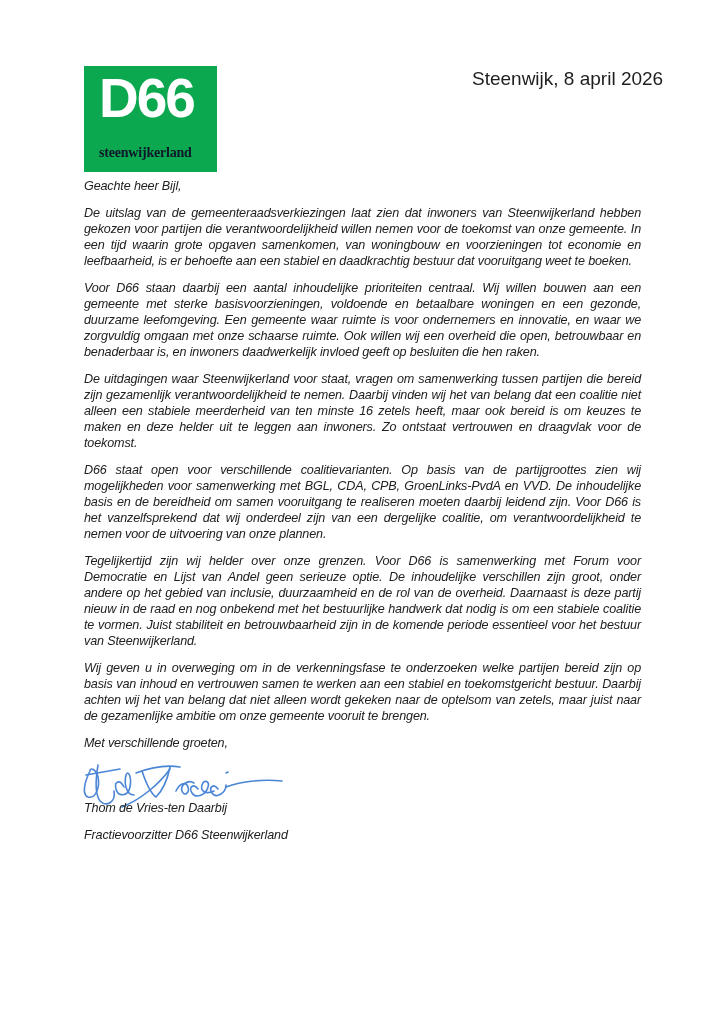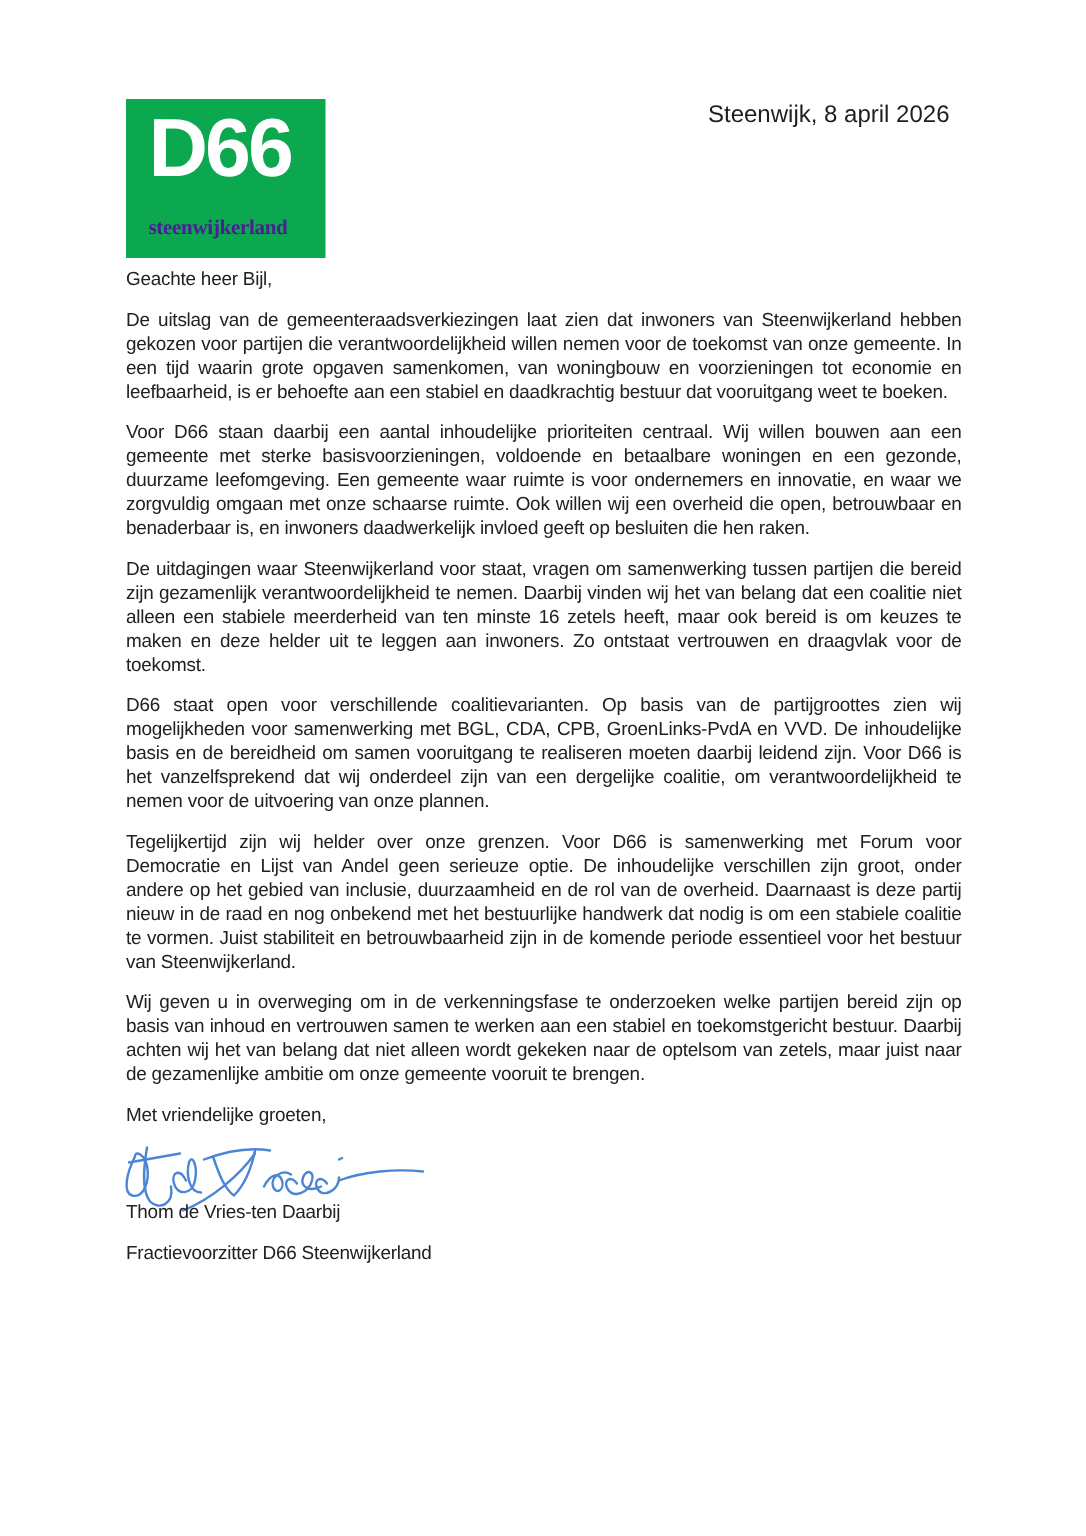--- a/index.html
+++ b/index.html
@@ -33,48 +33,49 @@
     line-height: 1.1;
   }
   .logo-subtitle {
     position: absolute;
     left: 15px;
     bottom: 11px;
     font-family: "Liberation Serif", serif;
     font-weight: bold;
     font-size: 14px;
     letter-spacing: -0.2px;
-    color: #4c1d95;
+    color: #0f172a;
     white-space: nowrap;
   }
 
   
   .date-line {
     position: absolute;
     left: 472px;
     top: 68px;
-    font-size: 16px;
+    font-size: 19px;
     color: #1e1e1e;
     white-space: nowrap;
   }
 
   
   .letter-body {
     position: absolute;
     left: 84px;
     top: 178px;
     width: 557px;
     font-size: 12.6px;
     line-height: 16px;
     letter-spacing: -0.15px;
     color: #212121;
   }
   .letter-body p {
     margin: 0 0 11px 0;
     text-align: justify;
+    font-style: italic;
   }
   .letter-body p.salutation,
   .letter-body p.closing,
   .letter-body p.short-line {
     text-align: left;
   }
   .signature-svg {
     display: block;
     margin: -5px 0 -9px -8px;
     width: 212px;
@@ -98,21 +99,21 @@
   <div class="letter-body">
     <p class="salutation">Geachte heer Bijl,</p>
 
     <p>De uitslag van de gemeenteraadsverkiezingen laat zien dat inwoners van Steenwijkerland hebben gekozen voor partijen die verantwoordelijkheid willen nemen voor de toekomst van onze gemeente. In een tijd waarin grote opgaven samenkomen, van woningbouw en voorzieningen tot economie en leefbaarheid, is er behoefte aan een stabiel en daadkrachtig bestuur dat vooruitgang weet te boeken.</p>
     <p>Voor D66 staan daarbij een aantal inhoudelijke prioriteiten centraal. Wij willen bouwen aan een gemeente met sterke basisvoorzieningen, voldoende en betaalbare woningen en een gezonde, duurzame leefomgeving. Een gemeente waar ruimte is voor ondernemers en innovatie, en waar we zorgvuldig omgaan met onze schaarse ruimte. Ook willen wij een overheid die open, betrouwbaar en benaderbaar is, en inwoners daadwerkelijk invloed geeft op besluiten die hen raken.</p>
     <p>De uitdagingen waar Steenwijkerland voor staat, vragen om samenwerking tussen partijen die bereid zijn gezamenlijk verantwoordelijkheid te nemen. Daarbij vinden wij het van belang dat een coalitie niet alleen een stabiele meerderheid van ten minste 16 zetels heeft, maar ook bereid is om keuzes te maken en deze helder uit te leggen aan inwoners. Zo ontstaat vertrouwen en draagvlak voor de toekomst.</p>
     <p>D66 staat open voor verschillende coalitievarianten. Op basis van de partijgroottes zien wij mogelijkheden voor samenwerking met BGL, CDA, CPB, GroenLinks-PvdA en VVD. De inhoudelijke basis en de bereidheid om samen vooruitgang te realiseren moeten daarbij leidend zijn. Voor D66 is het vanzelfsprekend dat wij onderdeel zijn van een dergelijke coalitie, om verantwoordelijkheid te nemen voor de uitvoering van onze plannen.</p>
     <p>Tegelijkertijd zijn wij helder over onze grenzen. Voor D66 is samenwerking met Forum voor Democratie en Lijst van Andel geen serieuze optie. De inhoudelijke verschillen zijn groot, onder andere op het gebied van inclusie, duurzaamheid en de rol van de overheid. Daarnaast is deze partij nieuw in de raad en nog onbekend met het bestuurlijke handwerk dat nodig is om een stabiele coalitie te vormen. Juist stabiliteit en betrouwbaarheid zijn in de komende periode essentieel voor het bestuur van Steenwijkerland.</p>
     <p>Wij geven u in overweging om in de verkenningsfase te onderzoeken welke partijen bereid zijn op basis van inhoud en vertrouwen samen te werken aan een stabiel en toekomstgericht bestuur. Daarbij achten wij het van belang dat niet alleen wordt gekeken naar de optelsom van zetels, maar juist naar de gezamenlijke ambitie om onze gemeente vooruit te brengen.</p>
 
-    <p class="closing">Met vriendelijke groeten,</p>
+    <p class="closing">Met verschillende groeten,</p>
 
     <svg class="signature-svg" viewBox="0 0 212 52" xmlns="http://www.w3.org/2000/svg">
       <g fill="none" stroke="#4A85D6" stroke-width="1.6" stroke-linecap="round">
 
         <path d="M14,14 C8,26 6,38 12,40 C20,42 24,30 22,20 C20,12 14,10 14,14 Z"></path>
         <path d="M22,8 C20,20 18,36 24,44 C30,50 40,46 38,34"></path>
         <path d="M10,18 L44,12"></path>
 
         <path d="M48,30 C44,22 38,24 40,32 C42,40 52,40 54,30 C56,20 52,12 50,18 C48,26 50,38 58,38"></path>
 

